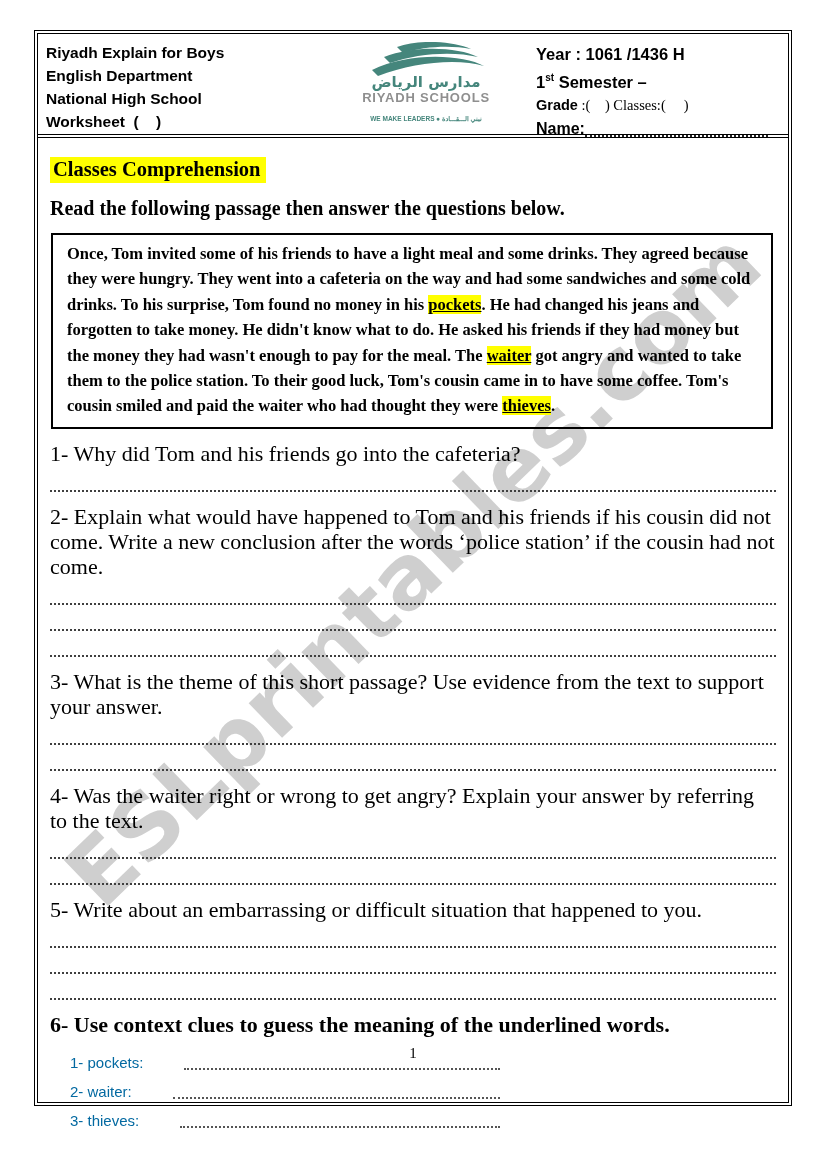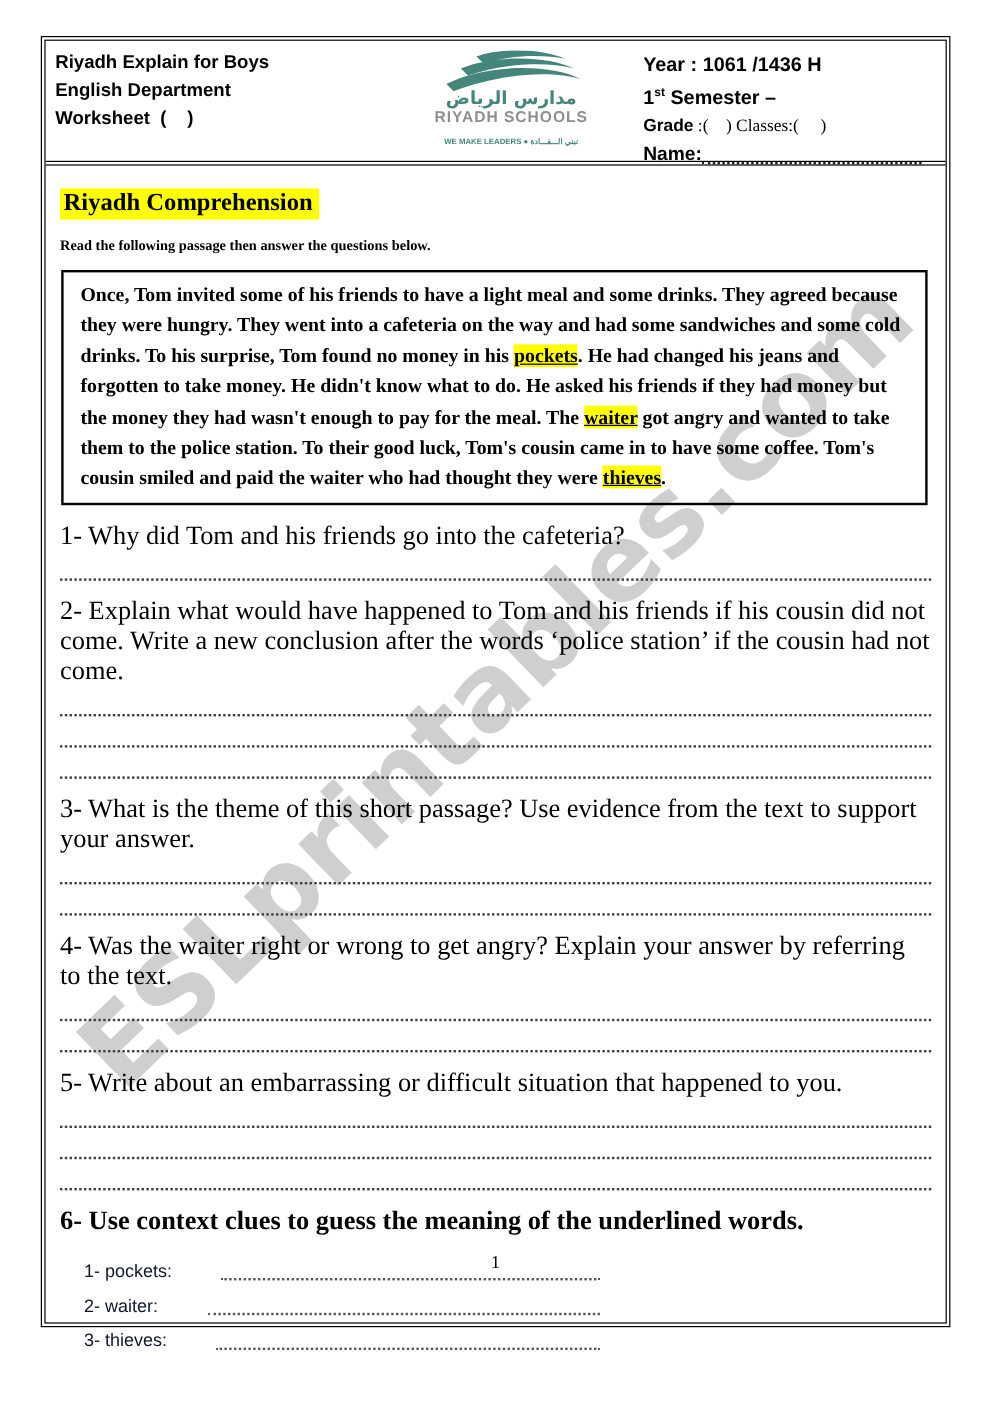--- a/index.html
+++ b/index.html
@@ -39,49 +39,50 @@
   .hr-line2 sup{font-size:10px;}
   .hr-line3{font-size:14.5px;line-height:23px;font-family:"Liberation Serif",serif;}
   .hr-line3 .b{font-family:"Liberation Sans",sans-serif;font-weight:bold;}
   .hr-line4{display:flex;align-items:flex-end;font-weight:bold;font-size:16px;line-height:23px;width:232px;}
   .hr-line4 .fill{flex:1;border-bottom:2px dotted #222;height:18px;margin-bottom:3px;}
   .body{position:relative;z-index:1;padding:19px 10px 0 10px;}
   .title{
     display:inline-block;background:var(--hl);
     font-weight:bold;font-size:20.5px;padding:1px 5px 2px 3px;margin-left:2px;
   }
-  .instruction{font-weight:bold;font-size:12px;margin:14px 0 0 2px;}
+  .instruction{font-weight:bold;font-size:20px;margin:14px 0 0 2px;}
   .passage{
     border:2px solid #000;margin:13px 5px 0 3px;padding:6px 11px 8px 14px;
     font-weight:bold;font-size:16.5px;line-height:25.4px;
   }
   .passage .hl{background:var(--hl);text-decoration:underline;}
   .questions{margin-top:9px;}
   .q-block{margin-top:12px;}
   .q-text{font-size:22px;line-height:25px;padding:0 2px;}
   .q-text.bold{font-weight:bold;}
   .dotline{height:26px;border-bottom:2px dotted #3f3f3f;margin:0 2px;}
   .vocab{margin:12px 0 0 22px;}
-  .vocab-row{display:flex;align-items:flex-end;width:430px;height:29px;
-    font-family:"Liberation Sans",sans-serif;font-size:15px;color:#0f172a;gap:36px;}
+  .vocab-row{display:flex;align-items:center;width:430px;height:29px;
+    font-family:"Liberation Sans",sans-serif;font-size:15px;color:#0369a1;gap:36px;}
   .vocab-label{white-space:pre;margin-right:5px;line-height:20px;}
   .vocab-fill{flex:1;border-bottom:2px dotted #555;height:16px;margin-bottom:3px;}
   .page-number{position:absolute;left:0;right:0;bottom:40px;text-align:center;font-size:15px;z-index:1;}
 </style>
 </head>
 <body>
 
 <div class="page">
 
   <div class="watermark">ESLprintables.com</div>
 
   <div class="header">
     <div class="header-left">
       <div>Riyadh Explain for Boys</div>
       <div>English Department</div>
+      <div>National High School</div>
       <div>Worksheet&nbsp; (&nbsp;&nbsp;&nbsp;&nbsp;)</div>
     </div>
 
     <div class="header-logo">
       <svg class="logo-swoosh" width="122" height="36" viewBox="0 0 122 36">
         <path d="M32 5 C54 -3 88 -1 106 7 C86 3 60 4 38 11 Z" fill="#45867c"></path>
         <path d="M19 15 C49 3 93 5 113 15 C89 9 53 11 25 21 Z" fill="#45867c"></path>
         <path d="M7 28 C43 10 97 12 119 24 C93 16 49 20 13 34 Z" fill="#45867c"></path>
       </svg>
       <div class="logo-arabic">مدارس الرياض</div>
@@ -94,21 +95,21 @@
       <div class="hr-line2"><span>1</span><sup>st</sup><span> Semester –</span></div>
       <div class="hr-line3"><span class="b">Grade</span><span> :(&nbsp;&nbsp;&nbsp;&nbsp;) </span><span>Classes:(&nbsp;&nbsp;&nbsp;&nbsp;&nbsp;)</span></div>
       <div class="hr-line4">
           <span>Name:</span>
           <span class="fill"></span>
         </div>
     </div>
   </div>
 
   <div class="body">
-    <span class="title">Riyadh Comprehension</span>
+    <span class="title">Classes Comprehension</span>
     <div class="instruction">Read the following passage then answer the questions below.</div>
 
     <div class="passage"><span>Once, Tom invited some of his friends to have a light meal and some drinks. They agreed because they were hungry. They went into a cafeteria on the way and had some sandwiches and some cold drinks. To his surprise, Tom found no money in his </span><span class="hl">pockets</span><span>. He had changed his jeans and forgotten to take money. He didn't know what to do. He asked his friends if they had money but the money they had wasn't enough to pay for the meal. The </span><span class="hl">waiter</span><span> got angry and wanted to take them to the police station. To their good luck, Tom's cousin came in to have some coffee. Tom's cousin smiled and paid the waiter who had thought they were </span><span class="hl">thieves</span><span>.</span></div>
 
     <div class="questions">
         <div class="q-block">
           <div class="q-text">1- Why did Tom and his friends go into the cafeteria?</div>
           <div class="dotline"></div>
         </div>
         <div class="q-block">

